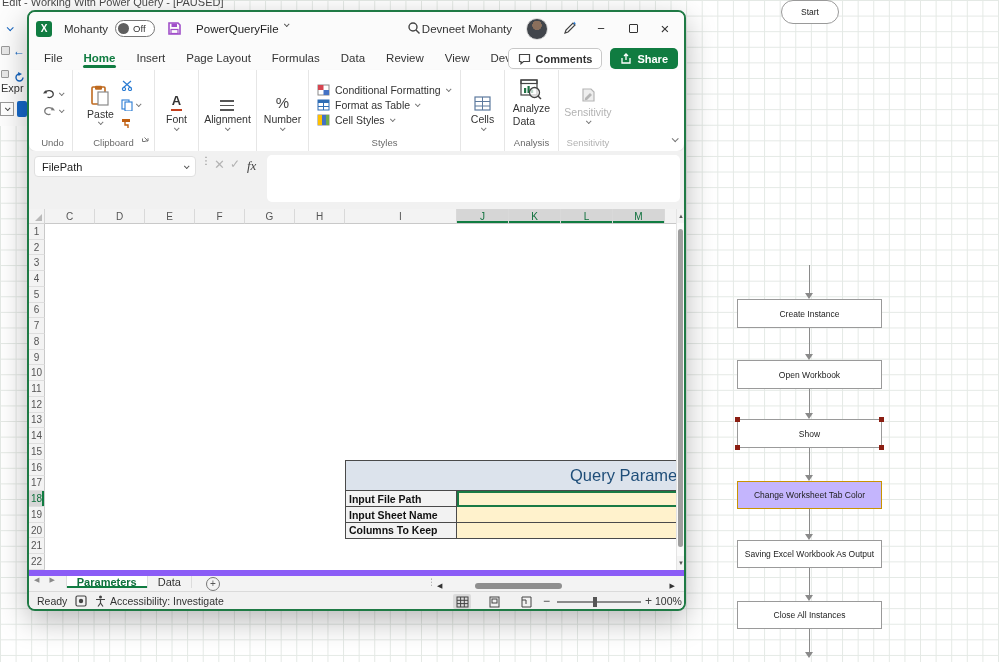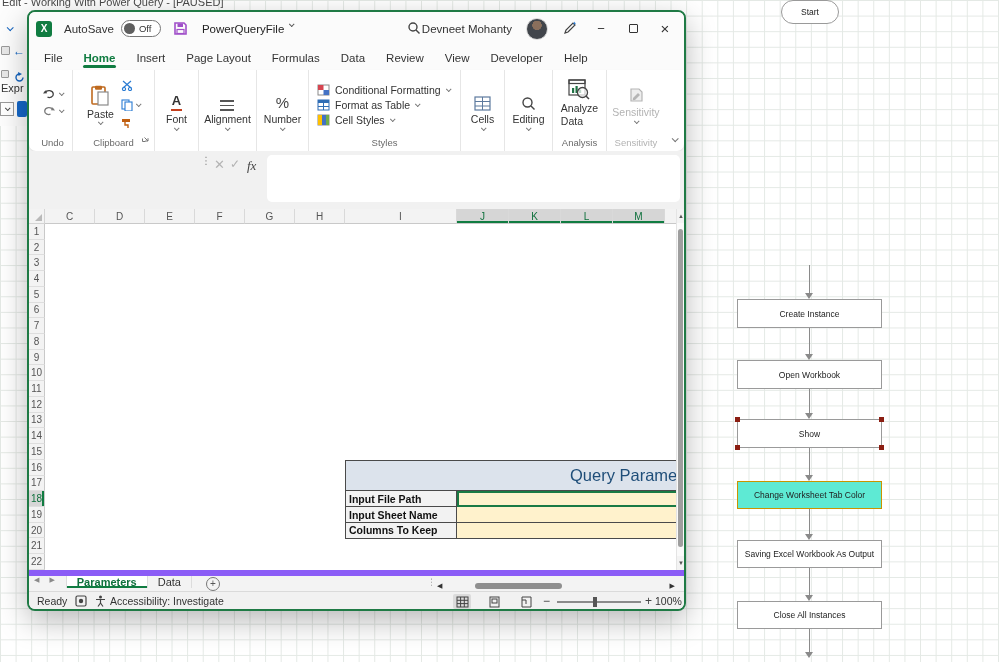--- a/index.html
+++ b/index.html
@@ -17,21 +17,21 @@
   .frag { position:absolute; z-index:2; }
   .frag-box { width:9px; height:9px; border:1px solid #9a9a9a; background:#e8e8e8; border-radius:1px; }
   .frag-blue { color:#1565c0; font-size:12px; font-weight:bold; line-height:1; }
   .frag-dd { width:14px; height:14px; background:#fff; border:1px solid #9a9a9a; display:flex; align-items:center; justify-content:center; }
   .frag-btn { width:10px; height:16px; background:#1467c8; border-radius:2px; }
 
   
   .fc-node { position:absolute; left:737px; width:145px; height:29px; background:#fff; border:1px solid #9a9a9a;
              display:flex; align-items:center; justify-content:center; font-size:8.5px; color:#222; z-index:2; text-align:center; }
   .fc-start { left:781px; width:58px; height:24px; border-radius:12px; }
-  .fc-orange { background:#5eead4; border-color:#c99400; }
+  .fc-orange { background:#c4b5fd; border-color:#c99400; }
   .fc-arrow { position:absolute; left:809px; width:1px; z-index:2; }
   .fc-arrow::before { content:''; position:absolute; left:0; top:0; bottom:5px; width:1px; background:#8a8a8a; }
   .fc-arrow::after { content:''; position:absolute; left:-4px; bottom:0; width:0; height:0;
                      border:4.5px solid transparent; border-bottom:none; border-top:6px solid #8a8a8a; }
   .hdl { position:absolute; width:5px; height:5px; background:#8b1e12; z-index:3; }
 
   
   .xl-window { position:absolute; left:27px; top:10px; width:659px; height:601px; background:#F3F3F3;
                border:2px solid #1F7A45; border-radius:8px; overflow:hidden; z-index:5;
                box-shadow:0 10px 30px rgba(0,0,0,.28); }
@@ -216,21 +216,21 @@
 <div class="fc-arrow" style="top:568px; height:33px;"></div>
 <div class="fc-node" style="top:601px; height:28px;">
     <span>Close All Instances</span>
   </div>
 <div class="fc-arrow" style="top:629px; height:29px;"></div>
 
 <div class="xl-window">
 
   <div class="titlebar">
     <div class="xl-logo">X</div>
-    <span class="autosave">AutoSave</span>
+    <span class="autosave">Mohanty</span>
     <div class="toggle">
       <span class="knob"></span>
       <span class="toggle-txt">Off</span>
     </div>
     <span class="savicon">
       <svg width="15" height="15" viewBox="0 0 15 15">
           <path d="M2 2 h9 l2 2 v9 h-11 z" fill="none" stroke="#A04FC9" stroke-width="1.6"></path>
           <rect x="4.5" y="2.5" width="5.5" height="3.5" fill="#A04FC9"></rect>
           <rect x="4" y="8.5" width="7" height="4" fill="none" stroke="#A04FC9" stroke-width="1.2"></rect>
         </svg>
@@ -264,20 +264,35 @@
     <span class="mtab">File</span>
     <span class="mtab active">Home</span>
     <span class="mtab">Insert</span>
     <span class="mtab">Page Layout</span>
     <span class="mtab">Formulas</span>
     <span class="mtab">Data</span>
     <span class="mtab">Review</span>
     <span class="mtab">View</span>
     <span class="mtab">Developer</span>
     <span class="mtab">Help</span>
+    <div class="mb-right">
+      <span class="btn-comments">
+        <svg width="13" height="12" viewBox="0 0 13 12">
+            <path d="M1.5 1.5 h10 v7 h-6 l-2.5 2.2 v-2.2 h-1.5 z" fill="none" stroke="#444" stroke-width="1.2"></path>
+          </svg>
+        <span>Comments</span>
+      </span>
+      <span class="btn-share">
+        <svg width="12" height="12" viewBox="0 0 12 12">
+            <path d="M2 5 v5 h8 v-5" fill="none" stroke="#fff" stroke-width="1.3"></path>
+            <path d="M6 7 V1.5 M4 3 l2 -2 2 2" fill="none" stroke="#fff" stroke-width="1.3"></path>
+          </svg>
+        <span>Share</span>
+      </span>
+    </div>
   </div>
 
   <div class="ribbon">
 
     <div class="rgroup" style="width:40px;gap:7px;">
       <div class="rg-body">
           <div class="undo-col">
         <span class="undo-row">
           <svg width="14" height="11" viewBox="0 0 14 11">
                 <path d="M3 4.5 C5 1.5 11 2 11.3 6 C11.5 9 7.5 10.3 5.5 9" fill="none" stroke="#444" stroke-width="1.3"></path>
@@ -424,34 +439,20 @@
                 <line x1="1" y1="10" x2="16" y2="10" stroke="#5D7A9E"></line>
                 <line x1="8.5" y1="1" x2="8.5" y2="14" stroke="#5D7A9E"></line>
               </svg>
         </span>
         <span class="collapsed-label">Cells</span>
         <span class="chev sm gray"></span>
       </div>
         </div>
     </div>
 
-    <div class="rgroup" style="width:48px;">
-      <div class="rg-body">
-          <div class="vstack">
-        <span class="bigicon">
-          <svg width="15" height="15" viewBox="0 0 15 15">
-                <circle cx="6.5" cy="6.5" r="4.5" fill="none" stroke="#444" stroke-width="1.4"></circle>
-                <line x1="10" y1="10" x2="13.5" y2="13.5" stroke="#444" stroke-width="1.4"></line>
-              </svg>
-        </span>
-        <span class="collapsed-label">Editing</span>
-        <span class="chev sm gray"></span>
-      </div>
-        </div>
-    </div>
 
     <div class="rgroup" style="width:54px;">
       <div class="rg-body">
           <div class="vstack">
         <span class="bigicon">
           <svg width="22" height="21" viewBox="0 0 22 21">
                 <rect x="1" y="1" width="16" height="15" fill="#fff" stroke="#444" stroke-width="1.2"></rect>
                 <rect x="1" y="1" width="16" height="3.5" fill="#dtiny" stroke="#444" stroke-width="1.2" fill-opacity="0"></rect>
                 <rect x="4" y="9" width="2.2" height="5" fill="#217346"></rect>
                 <rect x="7.5" y="7" width="2.2" height="7" fill="#217346"></rect>
@@ -479,20 +480,24 @@
         <span class="chev sm gray"></span>
       </div>
         </div>
       <span class="rg-label">Sensitivity</span>
     </div>
 
     <span class="ribbon-collapse"><span class="chev gray"></span></span>
   </div>
 
   <div class="fxbar">
+    <div class="namebox">
+      <span>FilePath</span>
+      <span class="chev sm"></span>
+    </div>
     <div class="fx-dots">⋮</div>
     <span class="fx-x">✕</span>
     <span class="fx-chk">✓</span>
     <span class="fx-fx">fx</span>
     <div class="fx-input"></div>
   </div>
 
   <div class="sheet">
     <div class="corner"></div>
     <div class="col-headers" id="col-headers">

